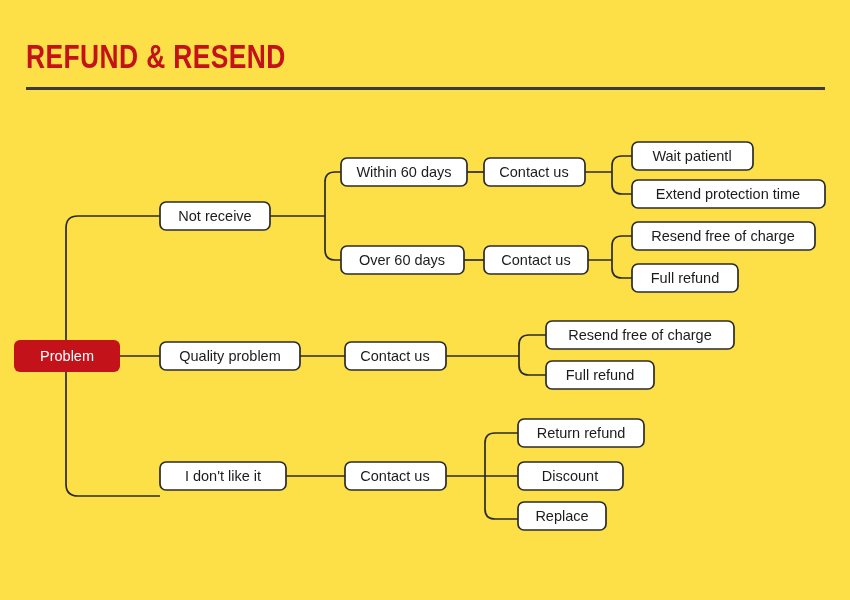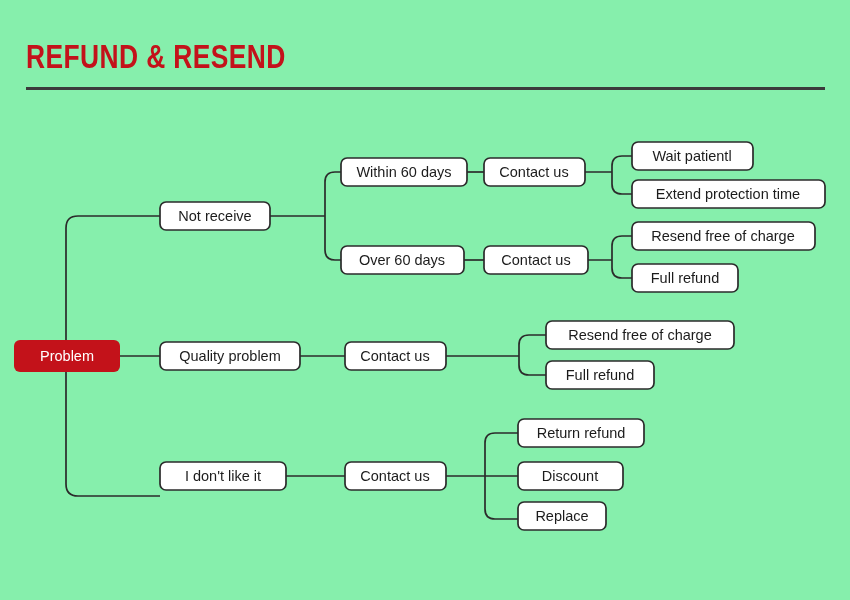--- a/index.html
+++ b/index.html
@@ -1,18 +1,18 @@
 <!DOCTYPE html>
 <html><head>
 <meta charset="utf-8">
 <style>
   html,body{margin:0;padding:0;background:#ffffff;}
   body{width:850px;height:600px;overflow:hidden;
        font-family:"Liberation Sans",sans-serif;position:relative;}
-  .page{position:absolute;inset:0;background:#86efac;}
+  .page{position:absolute;inset:0;background:#fde047;}
 
   
   .title{
     position:absolute;left:26px;top:38px;
     font-family:"Liberation Sans",sans-serif;
     font-weight:bold;font-size:33px;line-height:38px;
     letter-spacing:0.5px;
     color:#c3121a;
     transform:scaleX(.80);transform-origin:left center;
     white-space:nowrap;

